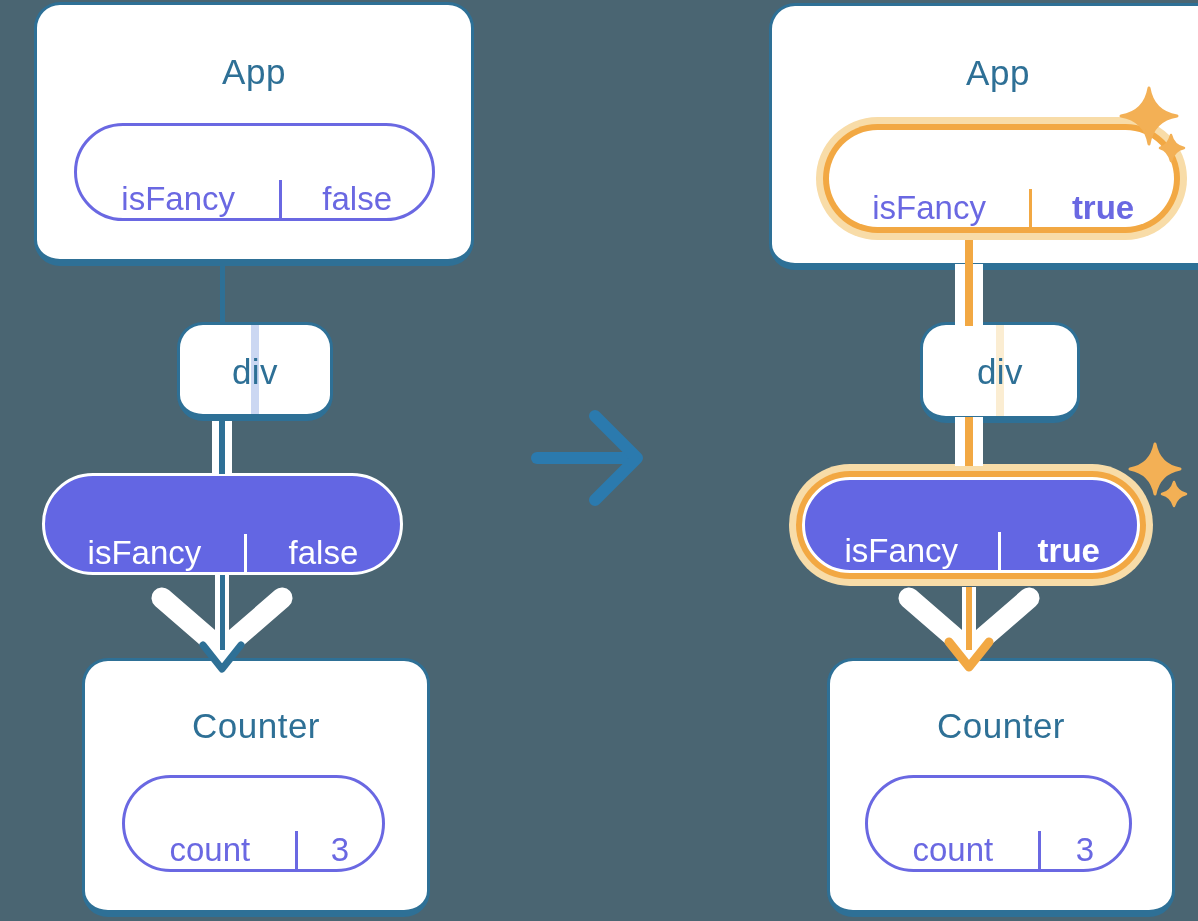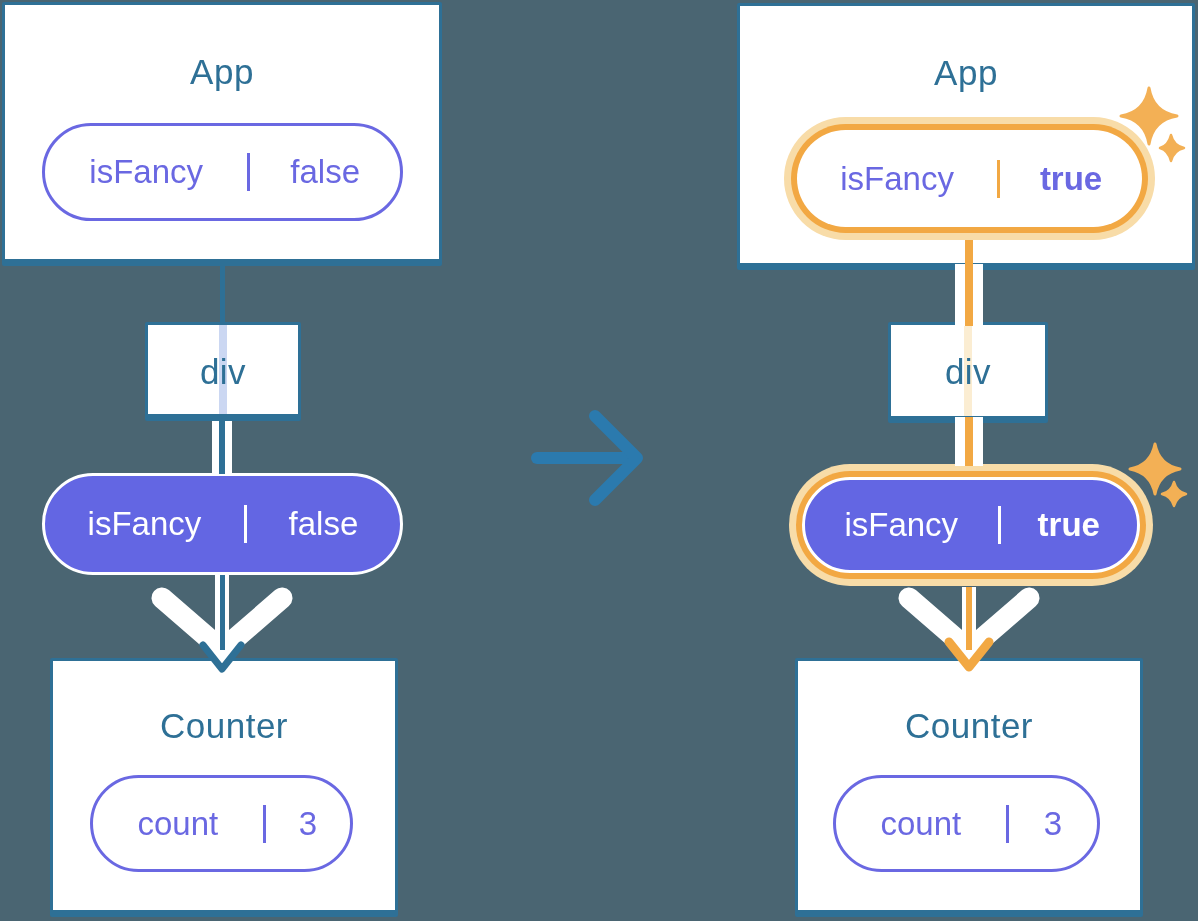--- a/index.html
+++ b/index.html
@@ -24,36 +24,37 @@
     overflow:hidden;
   }
   .abs{position:absolute;box-sizing:border-box;}
 
   
   .card{
     position:absolute;box-sizing:border-box;
     background:var(--white);
     border:3px solid var(--stroke);
     border-bottom-width:7px;
-    border-radius:2px;
+    border-radius:26px;
     z-index:1;
+    margin-left:32px;
   }
   .card-title{
     position:absolute;left:0;right:0;
     text-align:center;
     color:var(--teal);
     font-size:35px;font-weight:500;
     letter-spacing:.5px;
     z-index:2;
   }
 
   
   .pill{
     position:absolute;box-sizing:border-box;
-    display:flex;align-items:center;
+    display:flex;align-items:flex-end;
     border-radius:51px;
     font-size:33px;
     overflow:hidden;
     z-index:2;
   }
   .cell{display:flex;align-items:center;justify-content:center;}
   .pill-outline{
     border:3px solid var(--purple-text);
     color:var(--purple-text);
     background:var(--white);

